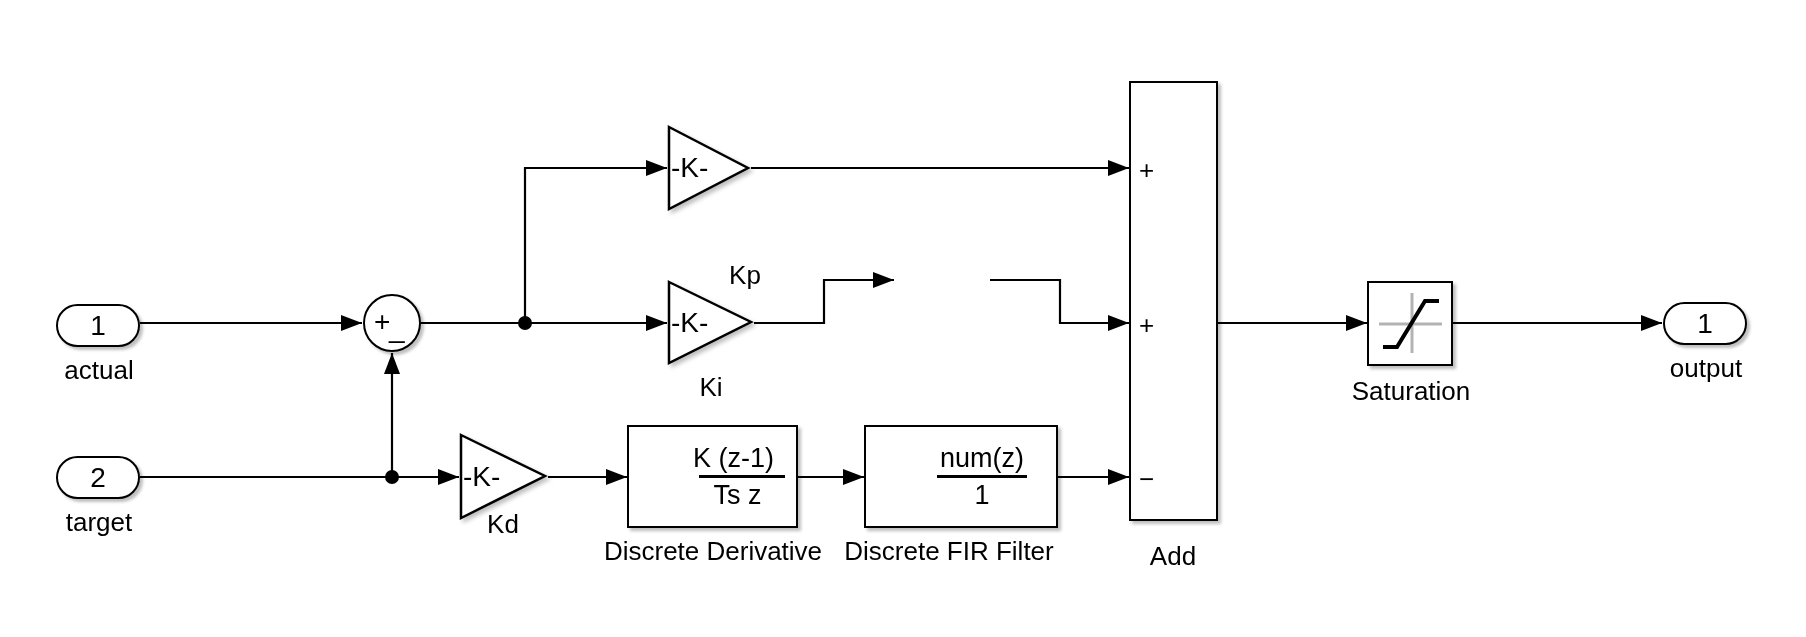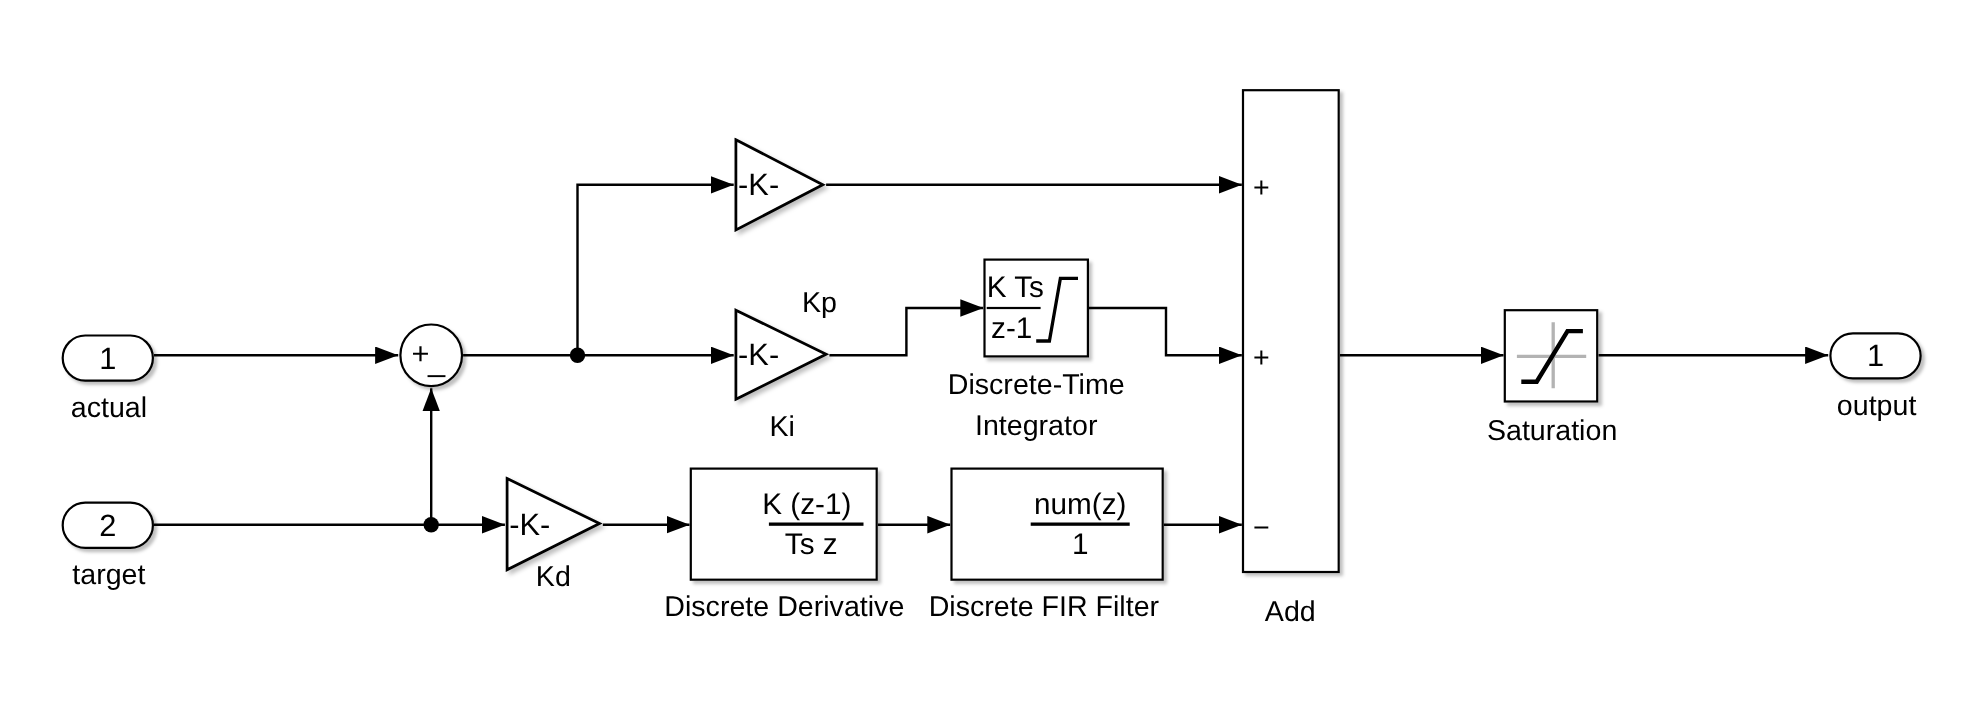--- a/index.html
+++ b/index.html
@@ -113,34 +113,20 @@
   <div class="lbl" style="left:711px; top:369px;">Ki</div>
 
   <div class="gain" style="left:459px; top:433px; width:89px; height:87px;">
     <svg class="icon-svg" width="89" height="87">
       <polygon points="2,2 86,43 2,85" fill="#fff" stroke="#000" stroke-width="2.5"></polygon>
     </svg>
     <span class="ktext">-K-</span>
   </div>
   <div class="lbl" style="left:503px; top:506px;">Kd</div>
 
-  <div class="blk" style="left:894px; top:235px; width:96px; height:90px;">
-    <div class="intfrac">
-      <span>K Ts</span>
-      <span class="bar"></span>
-      <span style="margin-left:4px;">z-1</span>
-    </div>
-    <svg class="icon-svg" width="96" height="90" style="left:0; top:0;">
-      <polyline points="46,73 58,73 68,16 84,16" fill="none" stroke="#000" stroke-width="3"></polyline>
-    </svg>
-  </div>
-  <div class="lbl" style="left:942px; top:331px;">
-    <div>Discrete-Time</div>
-    <div>Integrator</div>
-  </div>
 
   <div class="blk" style="left:627px; top:425px; width:171px; height:103px;">
     <div class="frac">
       <span>K (z-1)</span>
       <span class="bar" style="width:86px; margin-left:16px;"></span>
       <span style="margin-left:8px;">Ts z</span>
     </div>
   </div>
   <div class="lbl" style="left:713px; top:533px;">Discrete Derivative</div>
 

